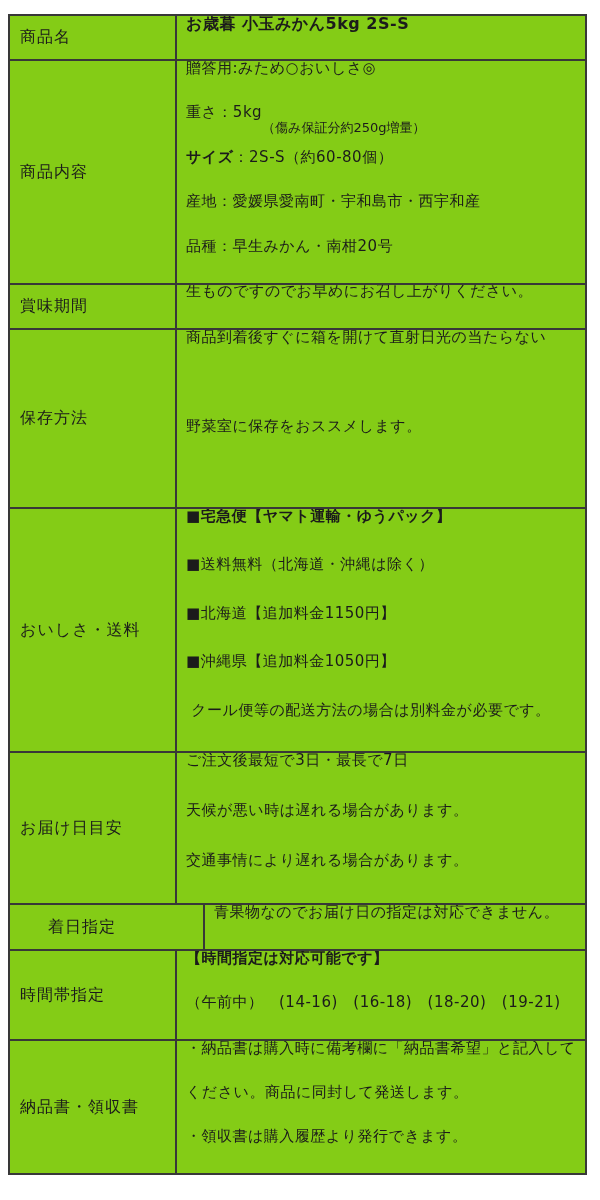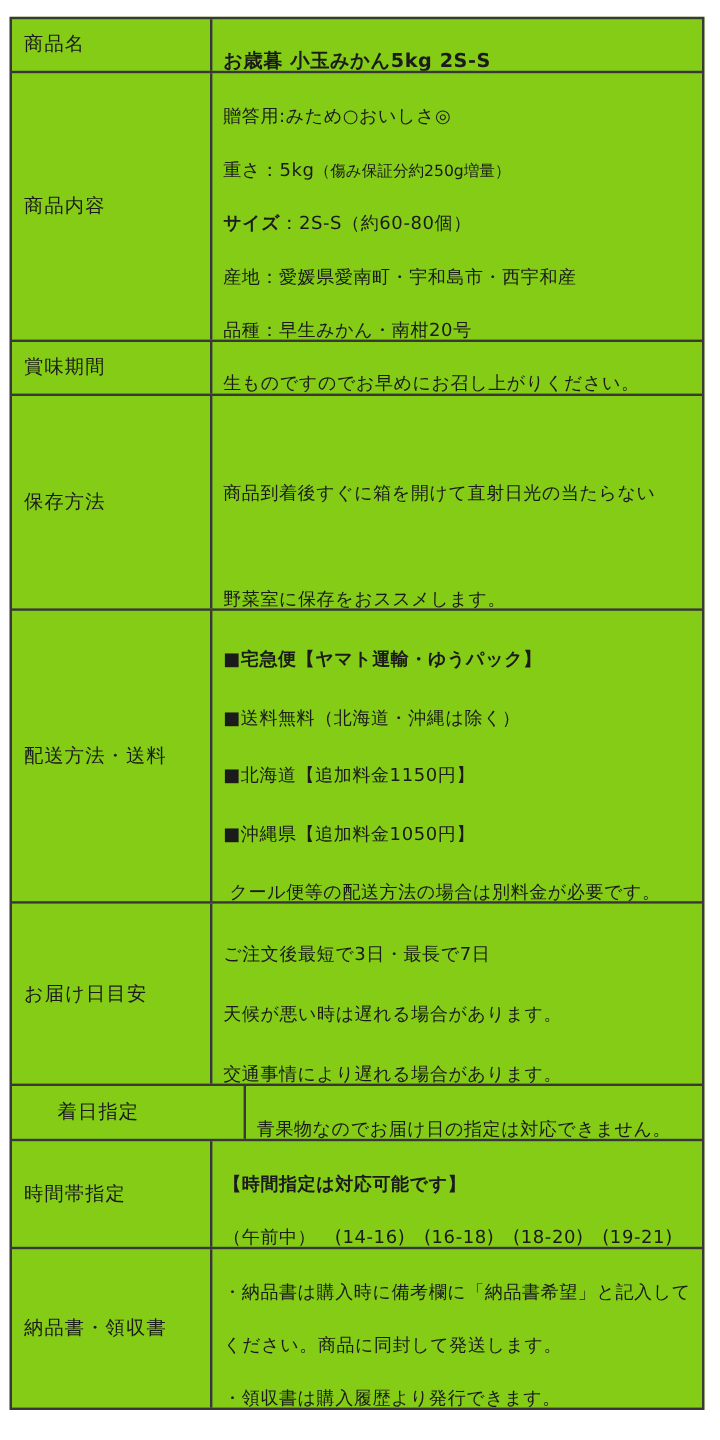--- a/index.html
+++ b/index.html
@@ -55,21 +55,21 @@
     display: flex;
     flex-direction: column;
     justify-content: center;
     padding-left: 9px;
     padding-right: 4px;
     overflow: hidden;
   }
   .line {
     flex: 1 1 0;
     display: flex;
-    align-items: flex-end;
+    align-items: flex-start;
     font-size: 15px;
     letter-spacing: 0.5px;
     white-space: pre;
     line-height: 1;
   }
   .row:first-child .content .line { font-size: 16px; }
   .b { font-weight: bold; }
   .small { font-size: 13px; letter-spacing: 0; margin-top: 16px; }
 </style>
 </head>
@@ -99,21 +99,21 @@
       </div>
     </div>
     <div class="row">
       <div class="cell label">保存方法</div>
       <div class="cell content">
         <div class="line"><span class="">商品到着後すぐに箱を開けて直射日光の当たらない</span></div>
         <div class="line"><span class="">野菜室に保存をおススメします。</span></div>
       </div>
     </div>
     <div class="row">
-      <div class="cell label">配送方法・送料</div>
+      <div class="cell label">おいしさ・送料</div>
       <div class="cell content">
         <div class="line"><span class="b ">■宅急便【ヤマト運輸・ゆうパック】</span></div>
         <div class="line"><span class="">■送料無料（北海道・沖縄は除く）</span></div>
         <div class="line"><span class="">■北海道【追加料金1150円】</span></div>
         <div class="line"><span class="">■沖縄県【追加料金1050円】</span></div>
         <div class="line"><span class=""> クール便等の配送方法の場合は別料金が必要です。</span></div>
       </div>
     </div>
     <div class="row">
       <div class="cell label">お届け日目安</div>

